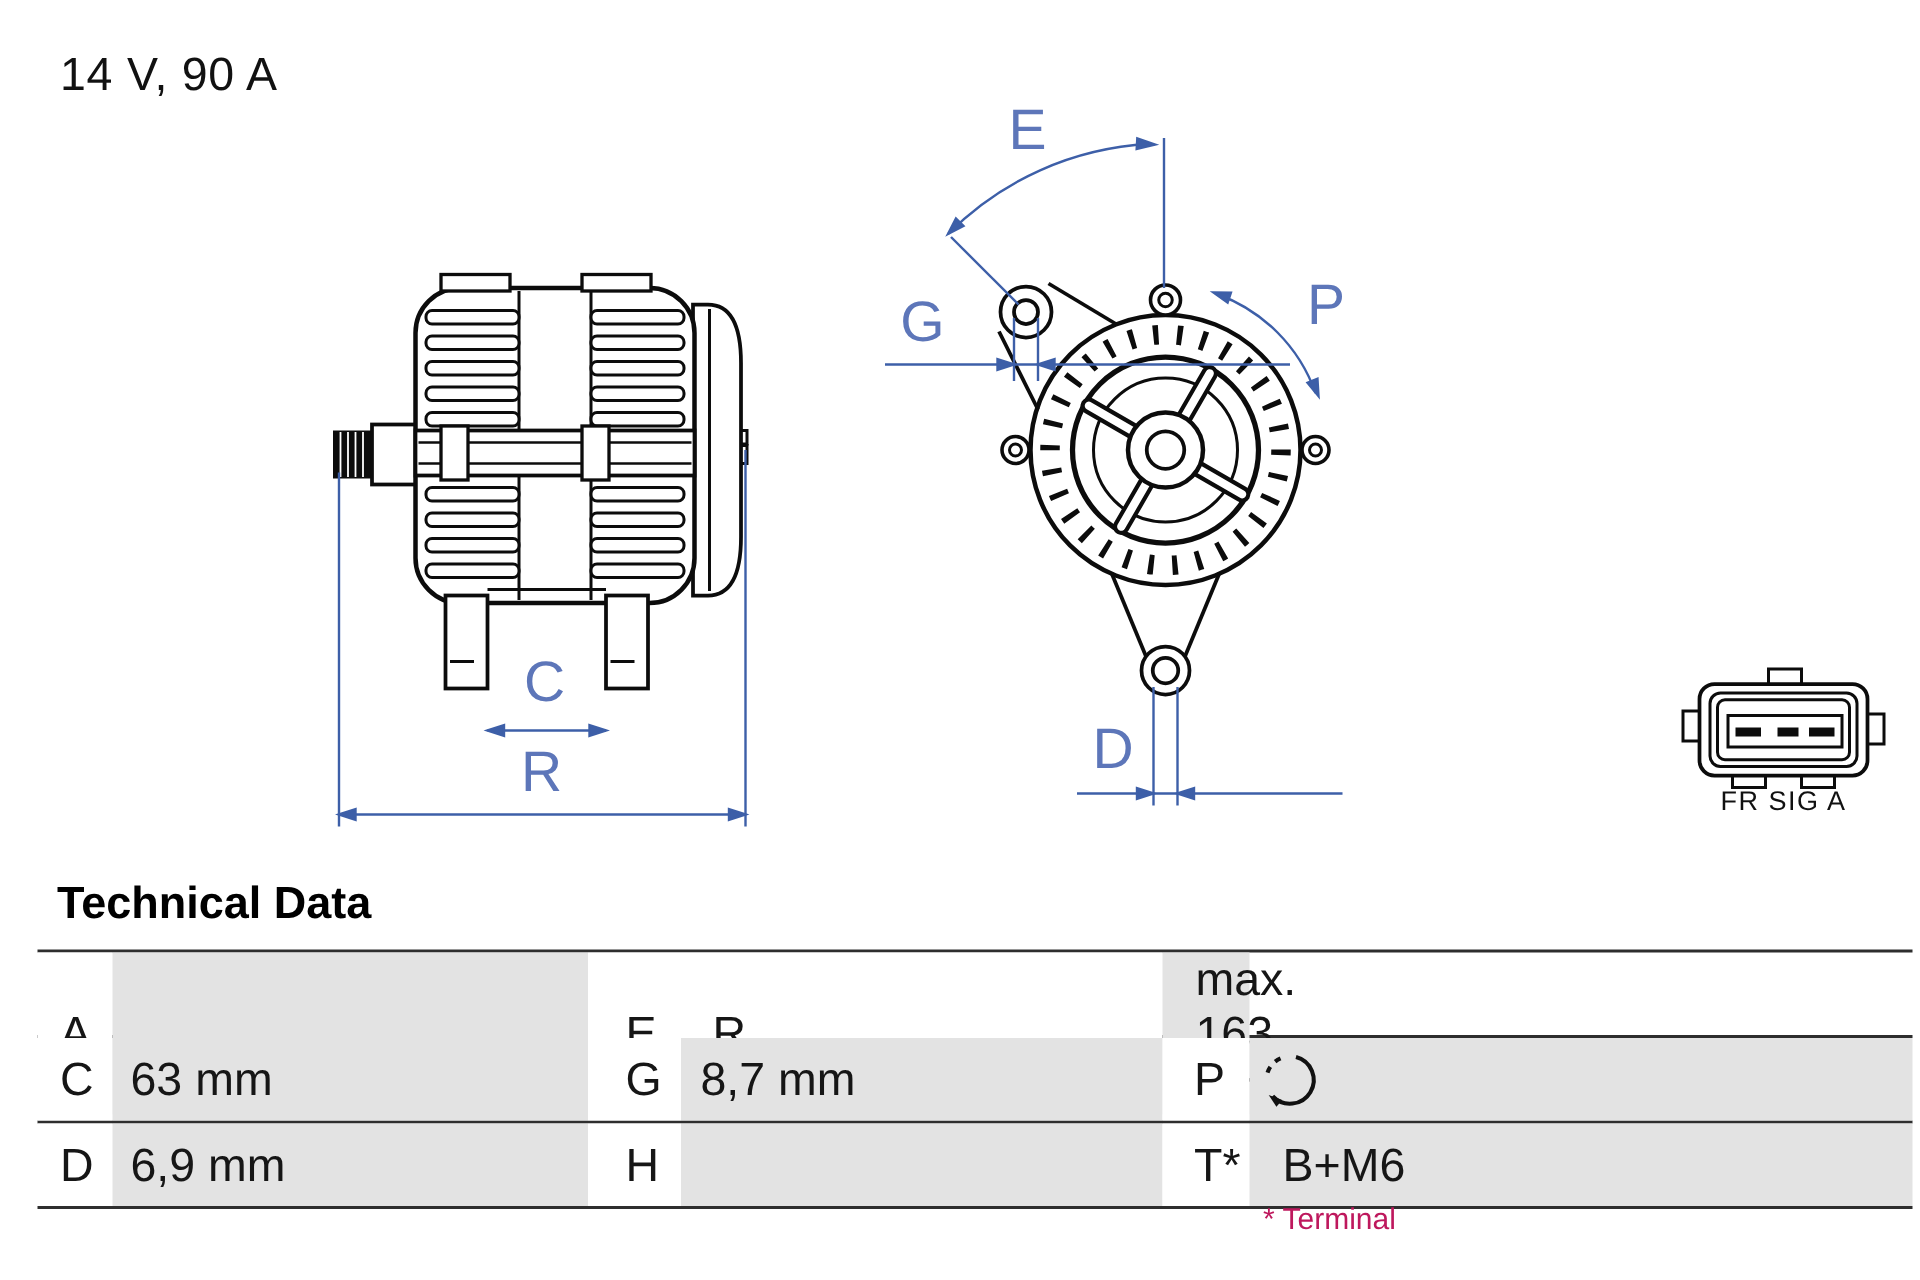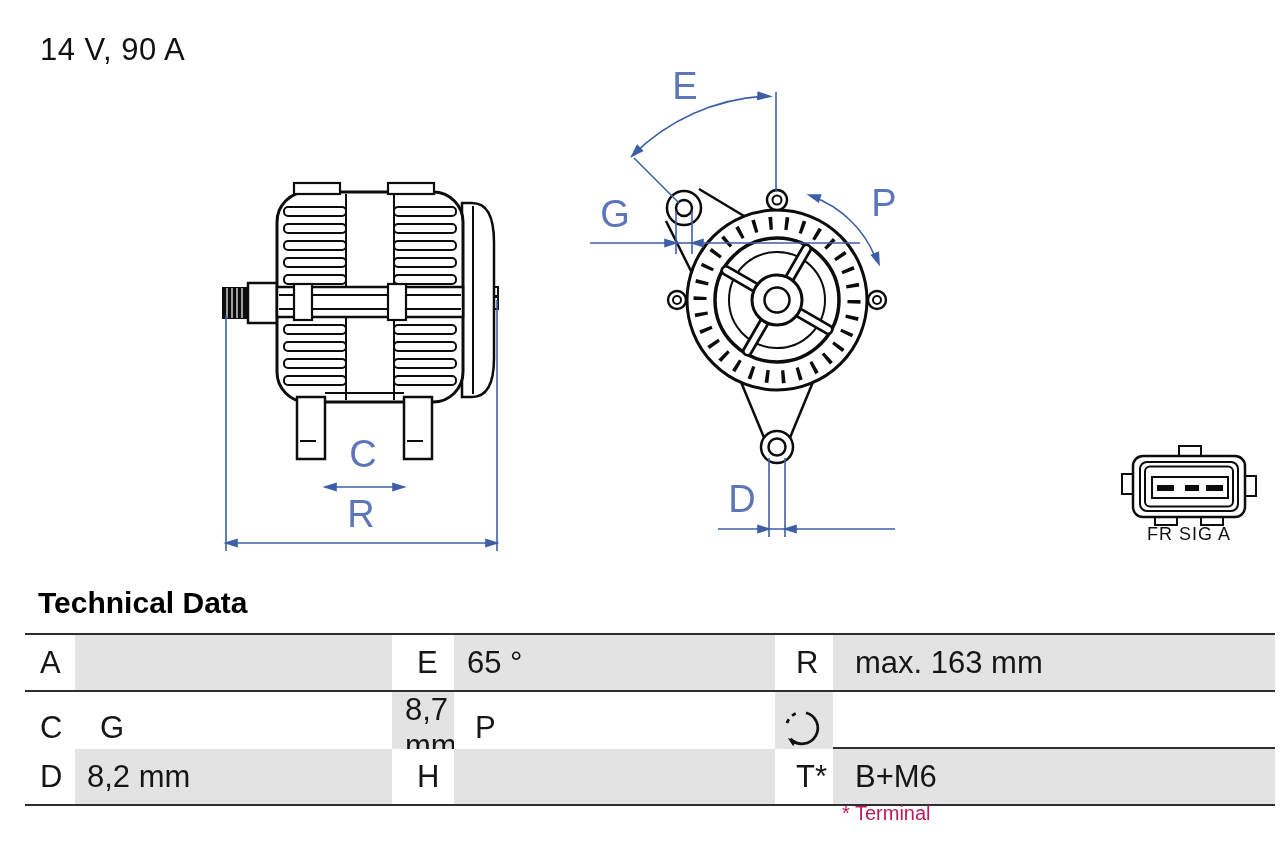--- a/index.html
+++ b/index.html
@@ -214,40 +214,40 @@
   <text x="1189" y="540" text-anchor="middle" font-size="18" letter-spacing="1" fill="#111">FR SIG A</text>
 </svg>
 
 <div class="section-title">Technical Data</div>
 
 <div class="tech-table">
   <div class="trow">
     <div class="cell key k1">A</div>
     <div class="cell val v1"></div>
     <div class="cell key k2">E</div>
-    <div class="cell val v2">65 °</div>
     <div class="cell key k3">R</div>
     <div class="cell val v3">max. 163 mm</div>
   </div>
   <div class="trow">
     <div class="cell key k1">C</div>
+    <div class="cell val v1">63 mm</div>
     <div class="cell key k2">G</div>
     <div class="cell val v2">8,7 mm</div>
     <div class="cell key k3">P</div>
     <div class="cell val icon-pad">
       <svg width="40" height="40" viewBox="-19 -19 38 38">
         <path d="M 3.8,-14.5 A 15,15 0 1 1 -11,10.2" fill="none" stroke="#111" stroke-width="2.6"></path>
         <path d="M -6,-13.7 A 15,15 0 0 0 -14.5,-3.8" fill="none" stroke="#111" stroke-width="2.6" stroke-dasharray="4 4.5"></path>
         <polygon points="-13.5,9.5 -4.9,12.7 -8.6,17" fill="#111"></polygon>
       </svg>
     </div>
   </div>
   <div class="trow">
     <div class="cell key k1">D</div>
-    <div class="cell val v1">8,2 mm</div>
+    <div class="cell val v1">6,9 mm</div>
     <div class="cell key k2">H</div>
     <div class="cell val v2"></div>
     <div class="cell key k3">T*</div>
     <div class="cell val v3">B+M6</div>
   </div>
 </div>
 
 <div class="footnote">* Terminal</div>
 
 </body></html>

